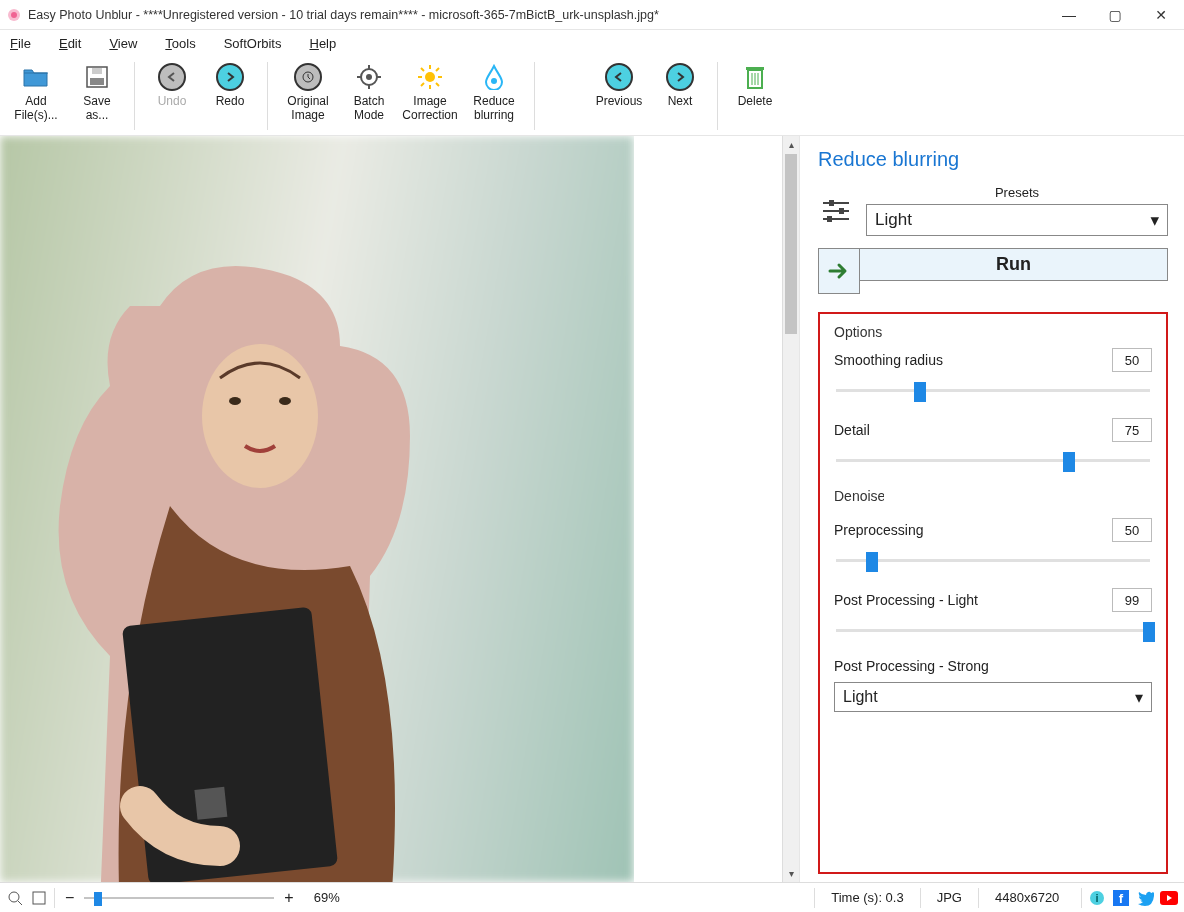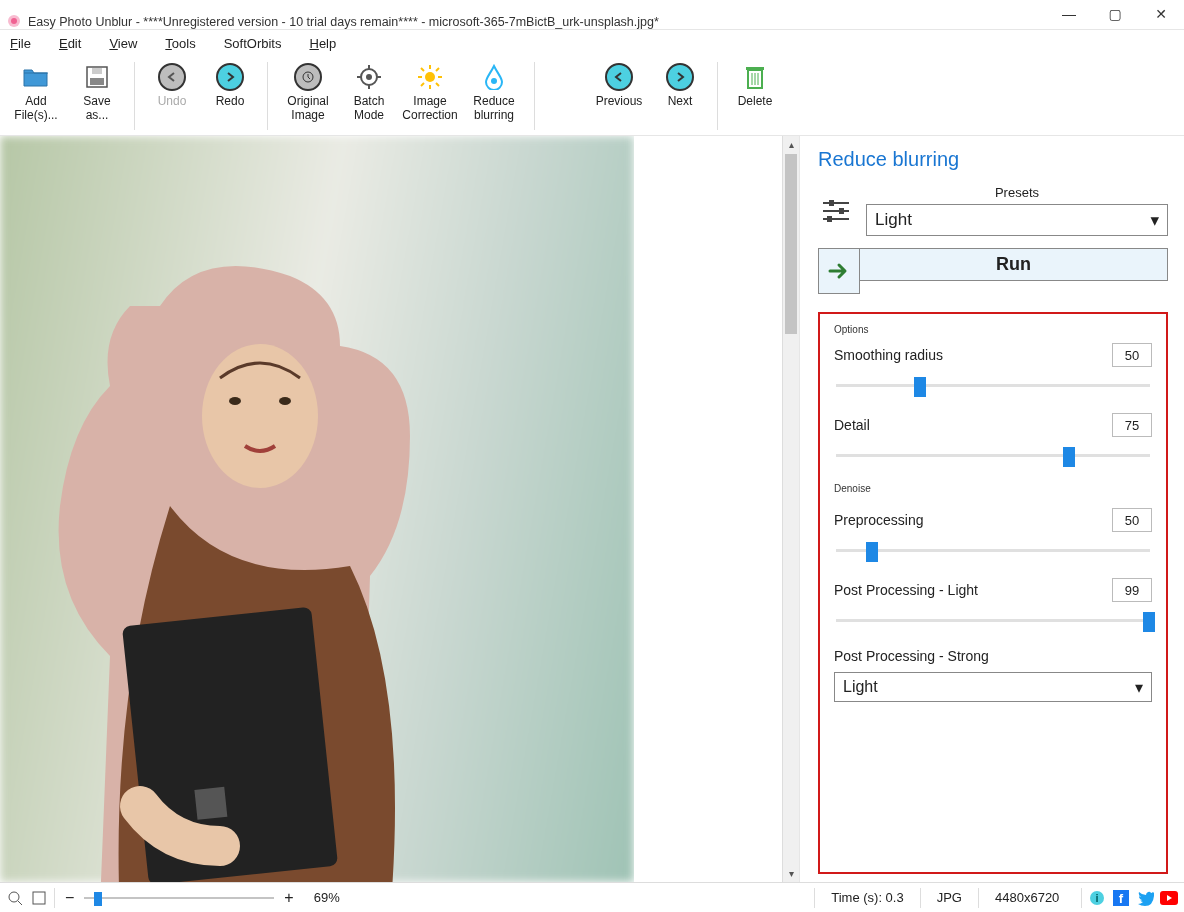--- a/index.html
+++ b/index.html
@@ -1,18 +1,18 @@
 <!DOCTYPE html>
 <html><head>
 <meta charset="utf-8">
 <style>
   * { box-sizing: border-box; margin: 0; padding: 0; }
   body { font-family: "Segoe UI", Tahoma, sans-serif; font-size: 13px; background: #fff; color: #222; width: 1184px; height: 912px; overflow: hidden; display: flex; flex-direction: column; }
   
-  .titlebar { height: 30px; display: flex; align-items: flex-end; padding: 0 0 0 6px; border-bottom: 1px solid #e6e6e6;}
+  .titlebar { height: 30px; display: flex; align-items: center; padding: 0 0 0 6px; border-bottom: 1px solid #e6e6e6;}
   .titlebar .appicon { width:16px; height:16px; margin-right:6px; }
   .titlebar .title { flex: 1; font-size: 12.5px; color:#333; }
   .titlebar .winbtn { width: 46px; height: 30px; display:flex; align-items:center; justify-content:center; font-size:14px; color:#333;}
   
   .menubar { height: 26px; display:flex; align-items:center; gap: 28px; padding: 0 10px; }
   .menuitem { font-size: 13px; cursor:default; }
   .menuitem .ul { text-decoration: underline; }
   
   .toolbar { height: 80px; display:flex; align-items:flex-start; padding: 4px 6px 0 6px; gap:4px; border-bottom:1px solid #e6e6e6;}
   .toolsep { width:1px; height:68px; background:#ddd; margin:2px 6px;}
@@ -37,21 +37,21 @@
   .panel-title{ color:#1976d2; font-size:20px; font-weight:400; margin-bottom:14px;}
   .presetrow{display:flex; align-items:center; gap:12px; margin-bottom:12px;}
   .preseticon{width:36px;height:36px;display:flex;align-items:center;justify-content:center;}
   .presetcol{flex:1;}
   .presetlabel{font-size:13px; text-align:center; padding-bottom:4px;}
   .combobox{height:32px;border:1px solid #888;width:100%;display:flex;align-items:center;justify-content:space-between;padding:0 8px;background:#fff;font-size:17px;}
   .runrow{display:flex;gap:0;margin-bottom:18px;}
   .runicon{width:42px;height:46px;border:1px solid #888;display:flex;align-items:center;justify-content:center;background:#eaf4fb;}
   .runbtn{flex:1;height:33px;border:1px solid #888;border-left:none;background:#eaf4fb;font-size:18px;font-weight:700;display:flex;align-items:center;justify-content:center;}
   .optionsbox{border:2px solid #d11919;padding:10px 14px 14px 14px;flex:1;overflow:hidden;}
-  .optsection{font-size:10px;color:#333;margin-bottom:8px;}
+  .optsection{font-size:14px;color:#333;margin-bottom:8px;}
   .optrow{margin-bottom:20px;}
   .opthead{display:flex;justify-content:space-between;align-items:center;margin-bottom:10px;}
   .optlabel{font-size:14px;}
   .valbox{width:40px;height:24px;border:1px solid #bbb;font-size:13px;display:flex;align-items:center;justify-content:center;background:#fff;}
   .slider{position:relative;height:16px;}
   .slider .track{position:absolute;left:2px;right:2px;top:7px;height:3px;background:#e0e0e0;}
   .slider .thumb{position:absolute;top:0;width:12px;height:20px;background:#1e88e5;}
   
   .statusbar{height:30px;border-top:1px solid #ddd;display:flex;align-items:center;padding:0 6px;font-size:13px;gap:6px;}
   .statussep{width:1px;height:20px;background:#ddd;}

